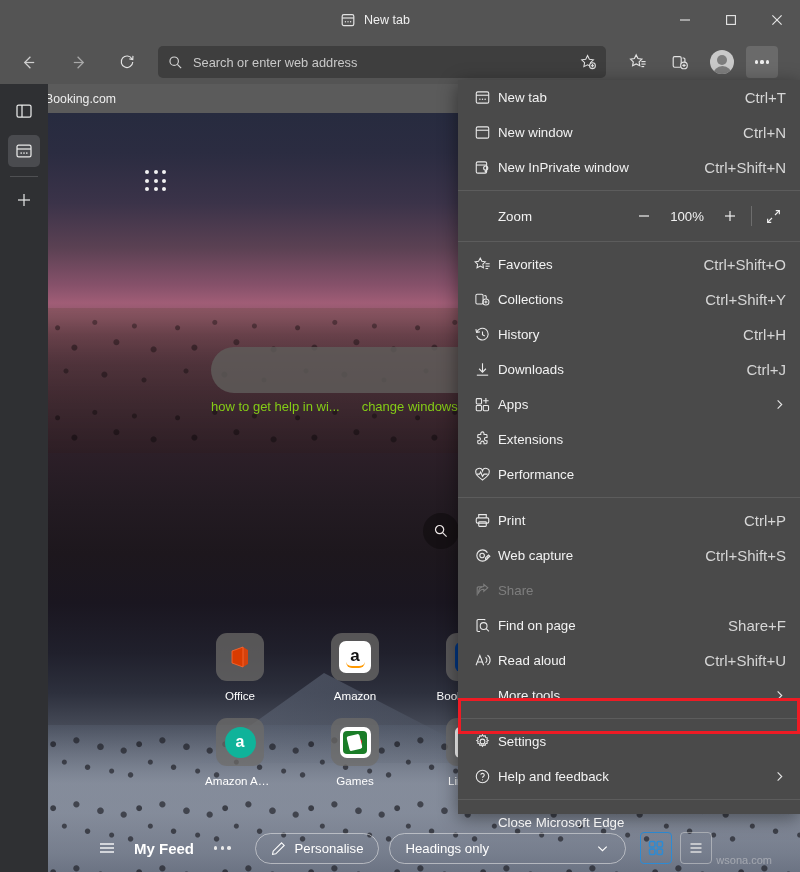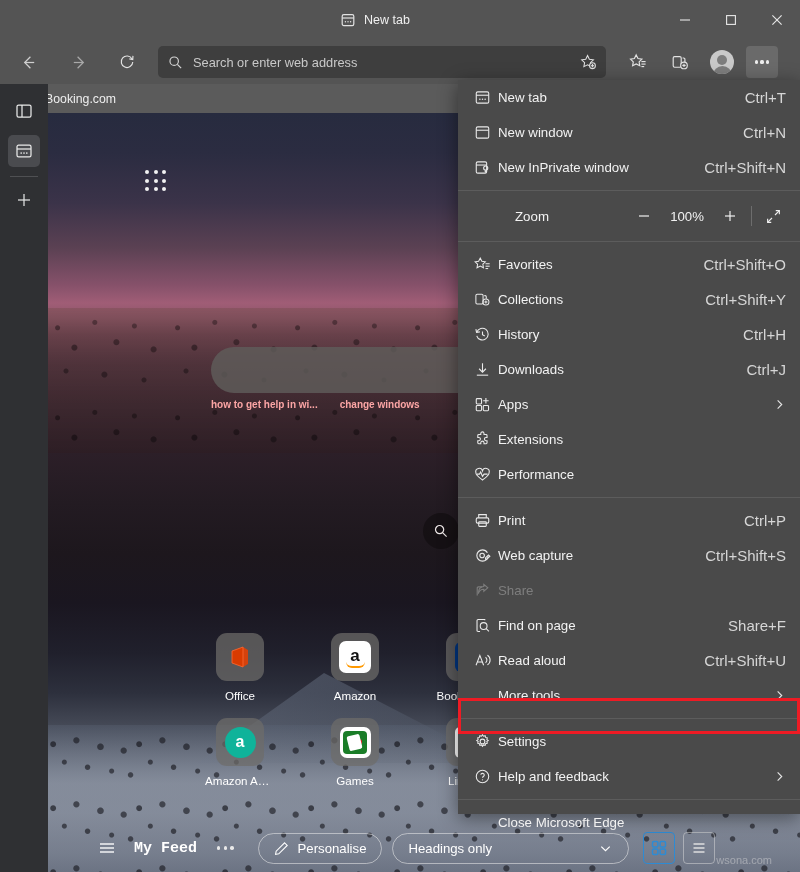--- a/index.html
+++ b/index.html
@@ -128,39 +128,39 @@
     clip-path:polygon(0% 100%, 42% 0%, 100% 100%);}
 
   
   .waffle{position:absolute;left:97px;top:57px;width:22px;height:22px;
     display:grid;grid-template-columns:repeat(3,1fr);grid-template-rows:repeat(3,1fr);gap:4px;}
   .waffle i{width:4px;height:4px;border-radius:50%;background:#f2f2f2;display:block;}
 
   .ntp-search{position:absolute;left:163px;top:234px;width:470px;height:46px;
     background:rgba(95,93,90,.82);border-radius:23px;}
   .quick{position:absolute;top:286px;display:flex;gap:22px;left:163px;}
-  .quick span{color:#fca5a5;font-size:10px;font-weight:bold;white-space:nowrap;}
+  .quick span{color:#84cc16;font-size:13px;font-weight:normal;white-space:nowrap;}
 
   .art-search{position:absolute;left:375px;top:400px;width:36px;height:36px;border-radius:50%;
     background:rgba(18,14,16,.72);display:flex;align-items:center;justify-content:center;color:#f0eaea;}
   .art-text{position:absolute;left:424px;top:400px;width:40px;color:#fff;font-size:13px;line-height:21px;font-weight:bold;overflow:hidden;white-space:nowrap;}
 
   .shortcuts{position:absolute;left:160px;top:520px;width:300px;}
   .sc-row{display:flex;gap:51px;margin-bottom:16px;}
   .sc{width:64px;display:flex;flex-direction:column;align-items:center;gap:8px;}
   .sc-tile{width:48px;height:48px;border-radius:11px;background:rgba(110,108,106,.72);
     display:flex;align-items:center;justify-content:center;}
   .sc-label{color:#fff;font-size:11.6px;white-space:nowrap;max-width:70px;overflow:hidden;text-overflow:ellipsis;}
   .badge{width:30px;height:30px;border-radius:6px;display:flex;align-items:center;justify-content:center;
     font-weight:bold;color:#fff;font-size:16px;}
 
   
   .feedbar{position:absolute;left:48px;top:824px;width:752px;height:48px;display:flex;align-items:center;gap:0;}
   .fb-ico{width:34px;height:34px;display:flex;align-items:center;justify-content:center;color:#fff;margin-left:42px;}
-  .fb-title{color:#fff;font-size:15px;font-weight:bold;margin-left:10px;font-family:Liberation Mono, monospace;}
+  .fb-title{color:#fff;font-size:15px;font-weight:bold;margin-left:10px;}
   .fb-dots{margin-left:20px;display:flex;gap:3.2px;}
   .fb-dots i{width:3.4px;height:3.4px;border-radius:50%;background:#e9e9e9;display:block;}
   .pill{height:31px;border:1px solid rgba(235,235,235,.55);border-radius:16px;display:flex;align-items:center;
     padding:0 15px;gap:9px;color:#fff;font-size:13.2px;box-sizing:border-box;}
   .pill-personalise{margin-left:24px;}
   .pill-headings{margin-left:10px;width:237px;justify-content:space-between;}
   .view-btn{width:30px;height:30px;border-radius:4px;display:flex;align-items:center;justify-content:center;margin-left:14px;}
   .view-btn.active{border:1.6px solid #2d8bd4;}
   .view-btn.plain{border:1px solid rgba(220,220,220,.5);margin-left:8px;}
   .wm{position:absolute;right:28px;bottom:6px;color:rgba(225,225,225,.45);font-size:11px;}
@@ -172,21 +172,21 @@
     font-size:13.3px;color:#f2f2f2;
   }
   .mi{height:35px;display:flex;align-items:center;padding:0 14px 0 16px;box-sizing:border-box;position:relative;}
   .mi .mico{width:24px;flex:0 0 24px;display:flex;align-items:center;color:#eaeaea;}
   .mi .mlabel{flex:1;white-space:nowrap;}
   .mi .mkey{color:#d6d6d6;font-size:15px;white-space:nowrap;}
   .mi .mchev{color:#e6e6e6;display:flex;align-items:center;margin-left:8px;}
   .mi.disabled .mlabel,.mi.disabled .mico{color:#8f8f8f;opacity:.75;}
   .msep{height:1px;background:#5c5c5c;margin:5px 0;}
   .mzoom{height:40px;display:flex;align-items:center;padding:0 10px 0 40px;box-sizing:border-box;}
-  .mzoom .zlabel{flex:1;margin-left:17px;}
+  .mzoom .zlabel{flex:1;}
   .zbtn{width:34px;height:30px;display:flex;align-items:center;justify-content:center;color:#f0f0f0;}
   .zval{min-width:52px;text-align:center;font-size:13.2px;}
   .zdiv{width:1px;height:20px;background:#6d6d6d;margin:0 4px;}
   .mi.noicon{padding-left:40px;}
   .mi.highlight{outline:none;}
   .hl-box{position:absolute;left:458px;top:698px;width:342px;height:36px;border:3px solid #ee1b24;box-sizing:border-box;pointer-events:none;}
   svg{display:block;}
 </style>
 </head>
 <body>

